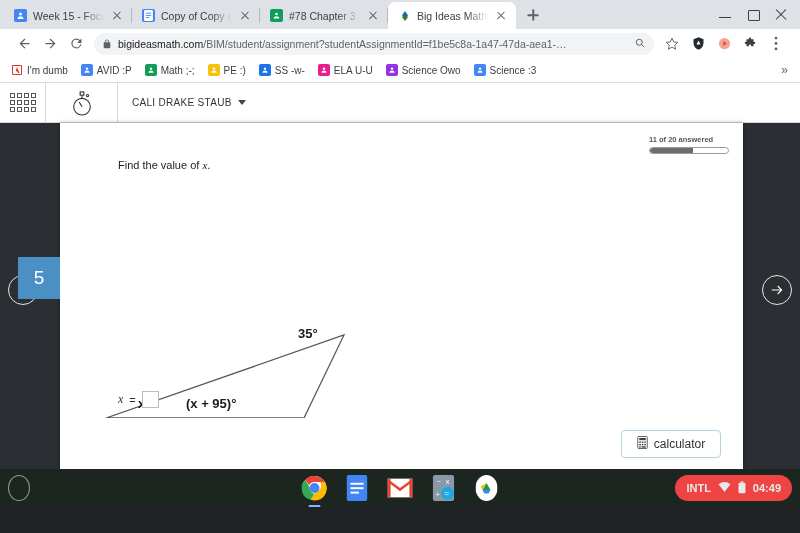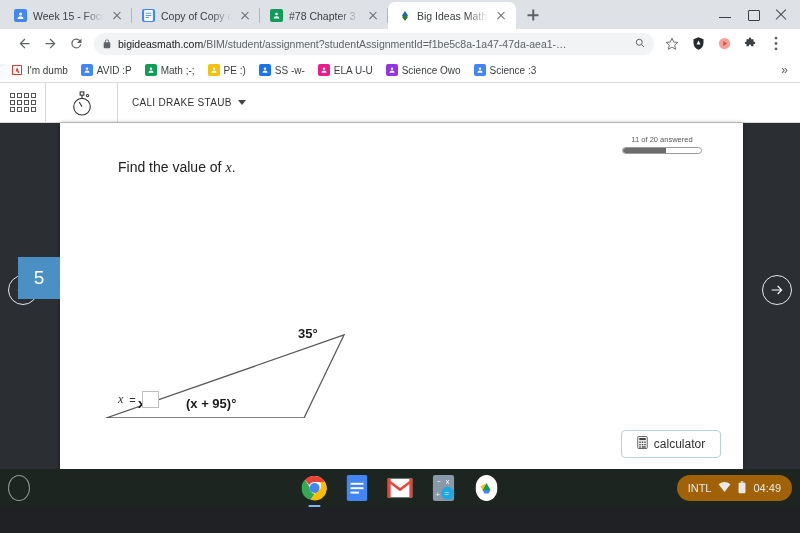--- a/index.html
+++ b/index.html
@@ -231,38 +231,39 @@
     background: #2b2f33;
   }
   .paper {
     position: absolute;
     left: 60px; top: 0; width: 683px; height: 346px;
     background: #fff;
     box-shadow: 0 0 4px rgba(0,0,0,.4);
   }
   .progress-wrap {
     position: absolute;
-    right: 41px; top: 12px;
+    right: 14px; top: 12px;
     width: 80px;
-    text-align: center;
+    text-align: left;
+    font-weight: bold;
   }
   .progress-label { font-size: 7.5px; color: #555; margin-bottom: 3px; }
   .progress-track {
     height: 7px;
     border: 1px solid #9a9a9a;
     border-radius: 4px;
     background: #fff;
     overflow: hidden;
   }
   .progress-fill { height: 100%; background: #6d6d6d; border-radius: 4px 0 0 4px; }
 
   .question-text {
     position: absolute;
     left: 58px; top: 36px;
-    font-size: 14px;
+    font-size: 11px;
     color: #222;
   }
   .question-text .mvar { font-family: "Liberation Serif", serif; font-style: italic; }
 
   .qnum-badge {
     position: absolute;
     left: 60px; top: 289px;
     width: 42px; height: 42px;
     background: #4a90c4;
     color: #fff;
@@ -332,25 +333,26 @@
   .shelf-app { width: 27px; height: 27px; position: relative; display:flex; align-items:center; justify-content:center; }
   .shelf-app .run-dot {
     position: absolute; bottom: -5px; left: 50%; transform: translateX(-50%);
     width: 12px; height: 2px; background: #8ab4f8; border-radius: 1px;
   }
   .tray {
     position: absolute;
     right: 8px;
     height: 26px;
     border-radius: 13px;
-    background: #a16207;
+    background: #ef4444;
     display: flex; align-items: center; gap: 7px;
     padding: 0 11px;
     color: #e8eae9;
     font-size: 11px;
+    font-weight: bold;
   }
 </style>
 </head>
 <body>
 
 <div class="tabstrip">
 
   <div class="tab inactive">
     <span class="favicon" style="background:#4285f4;">
       <svg width="9" height="9" viewBox="0 0 24 24">

